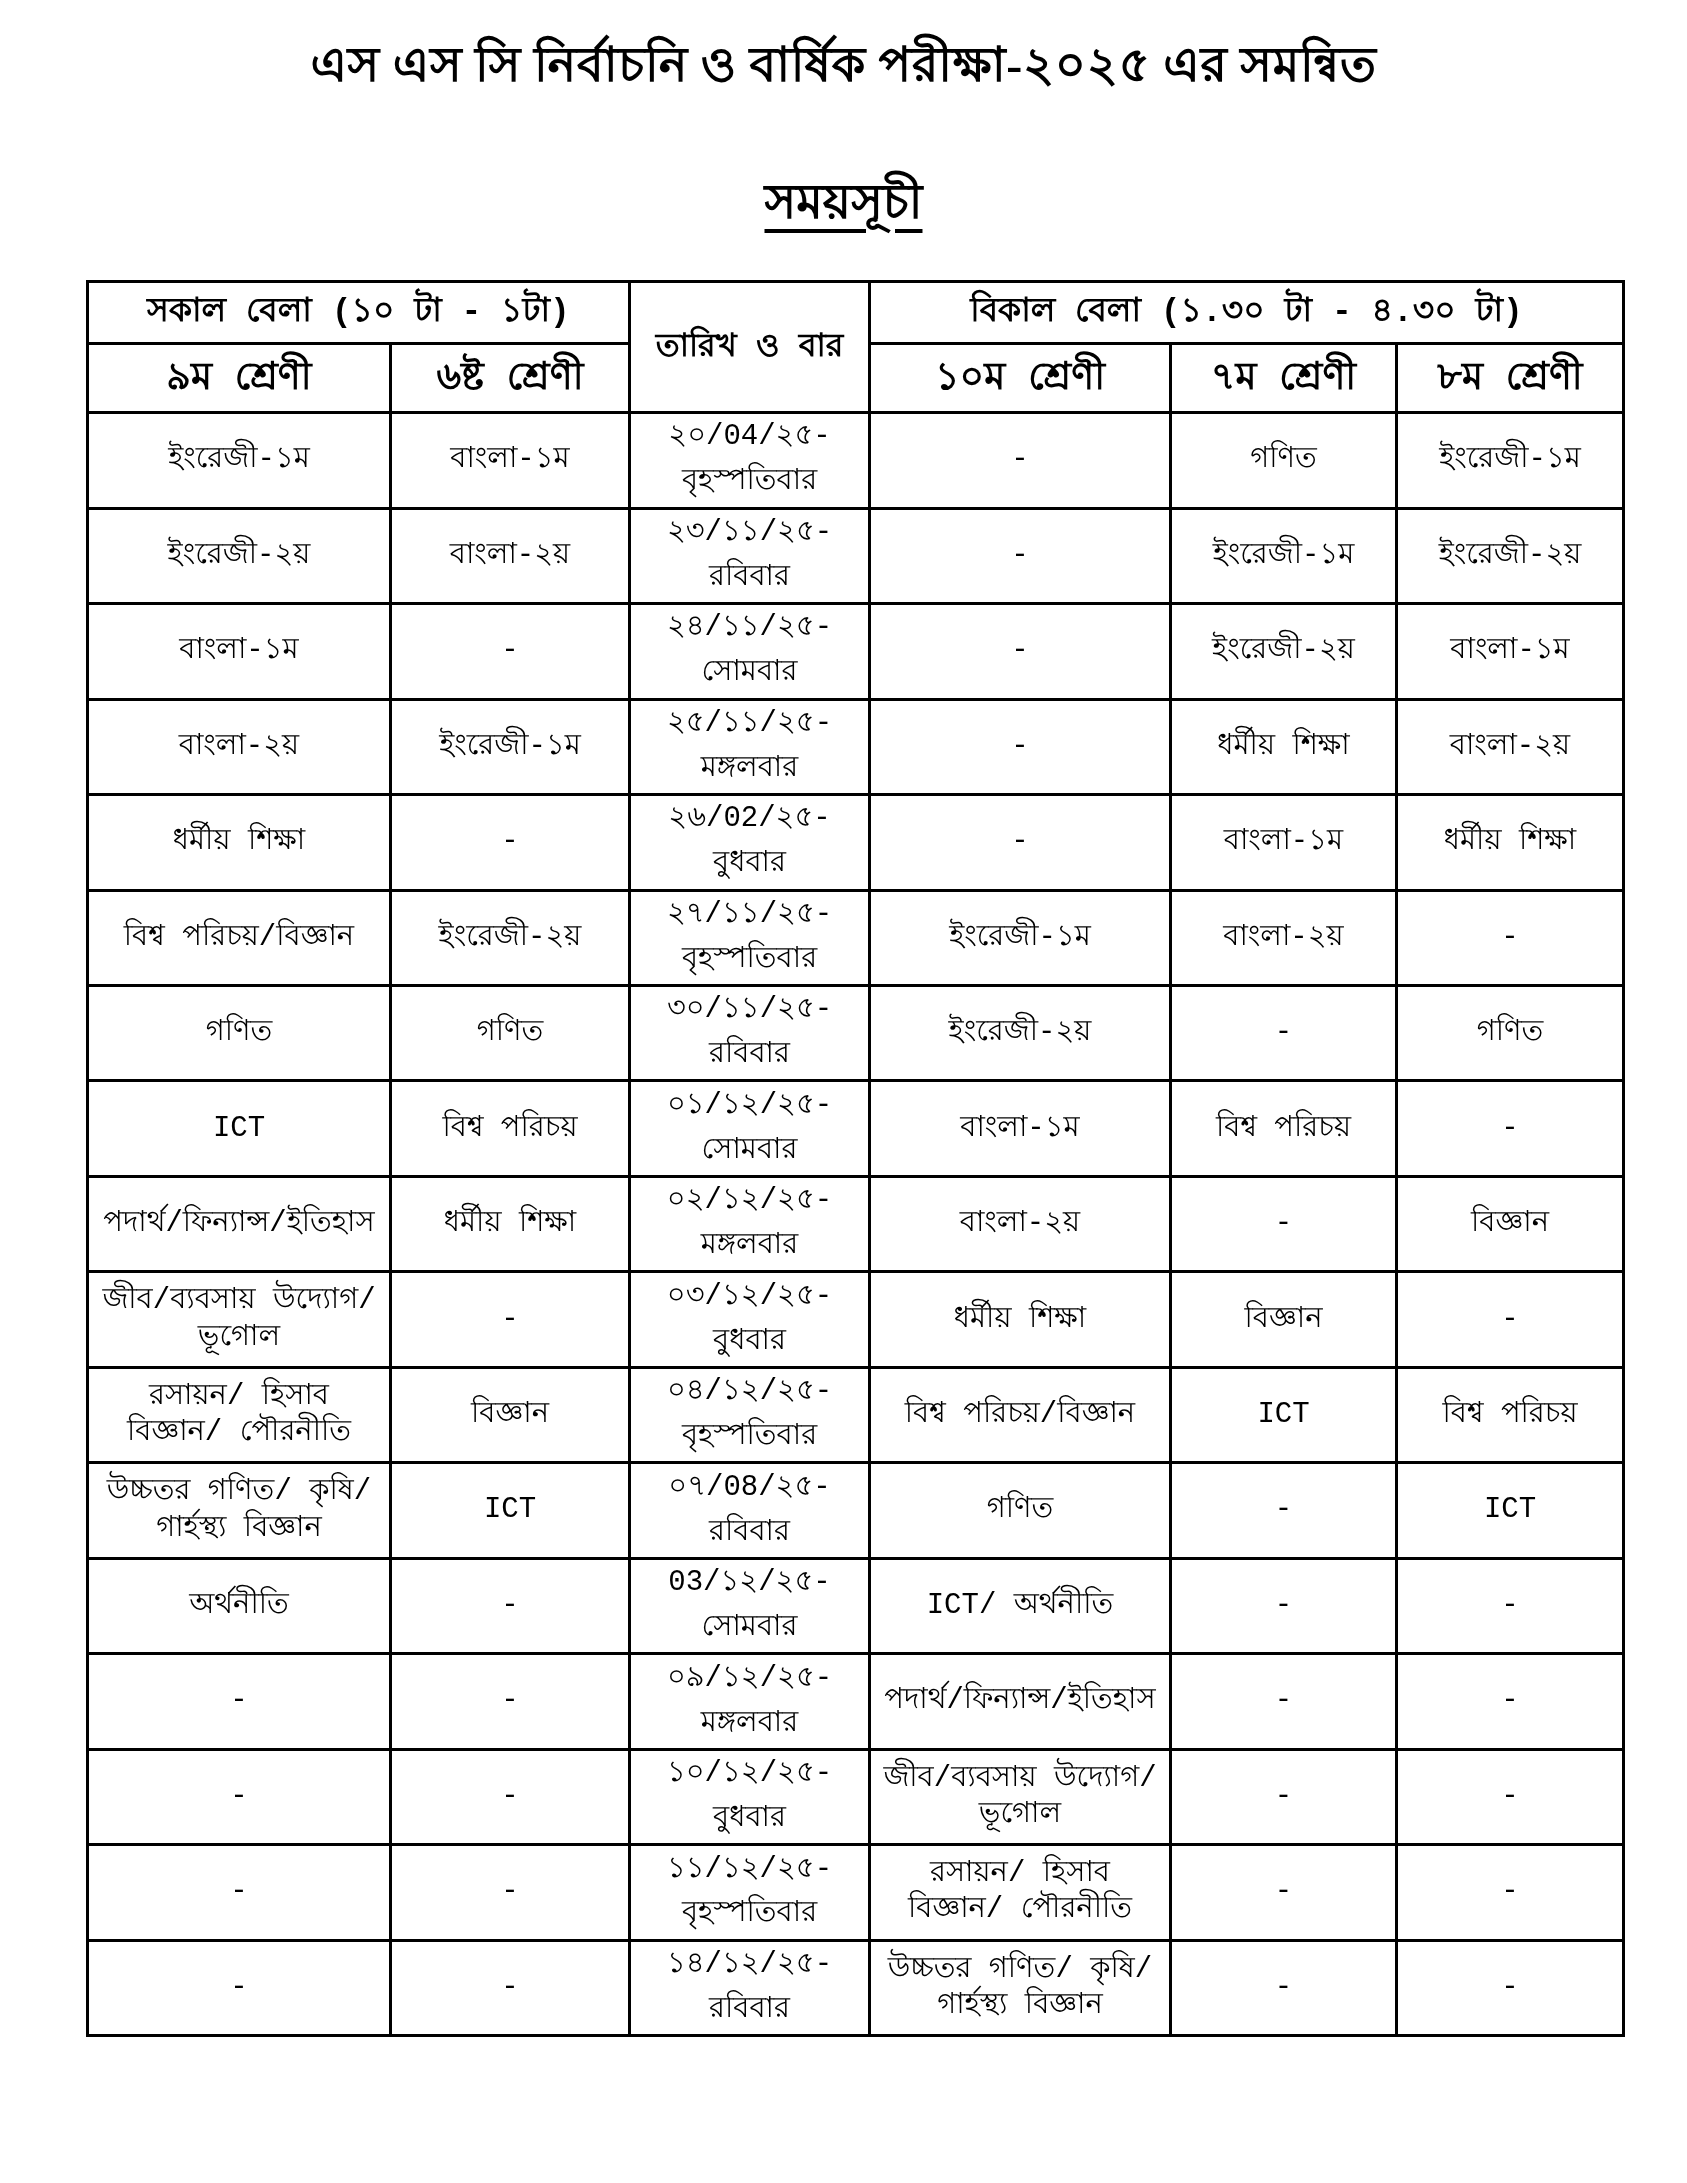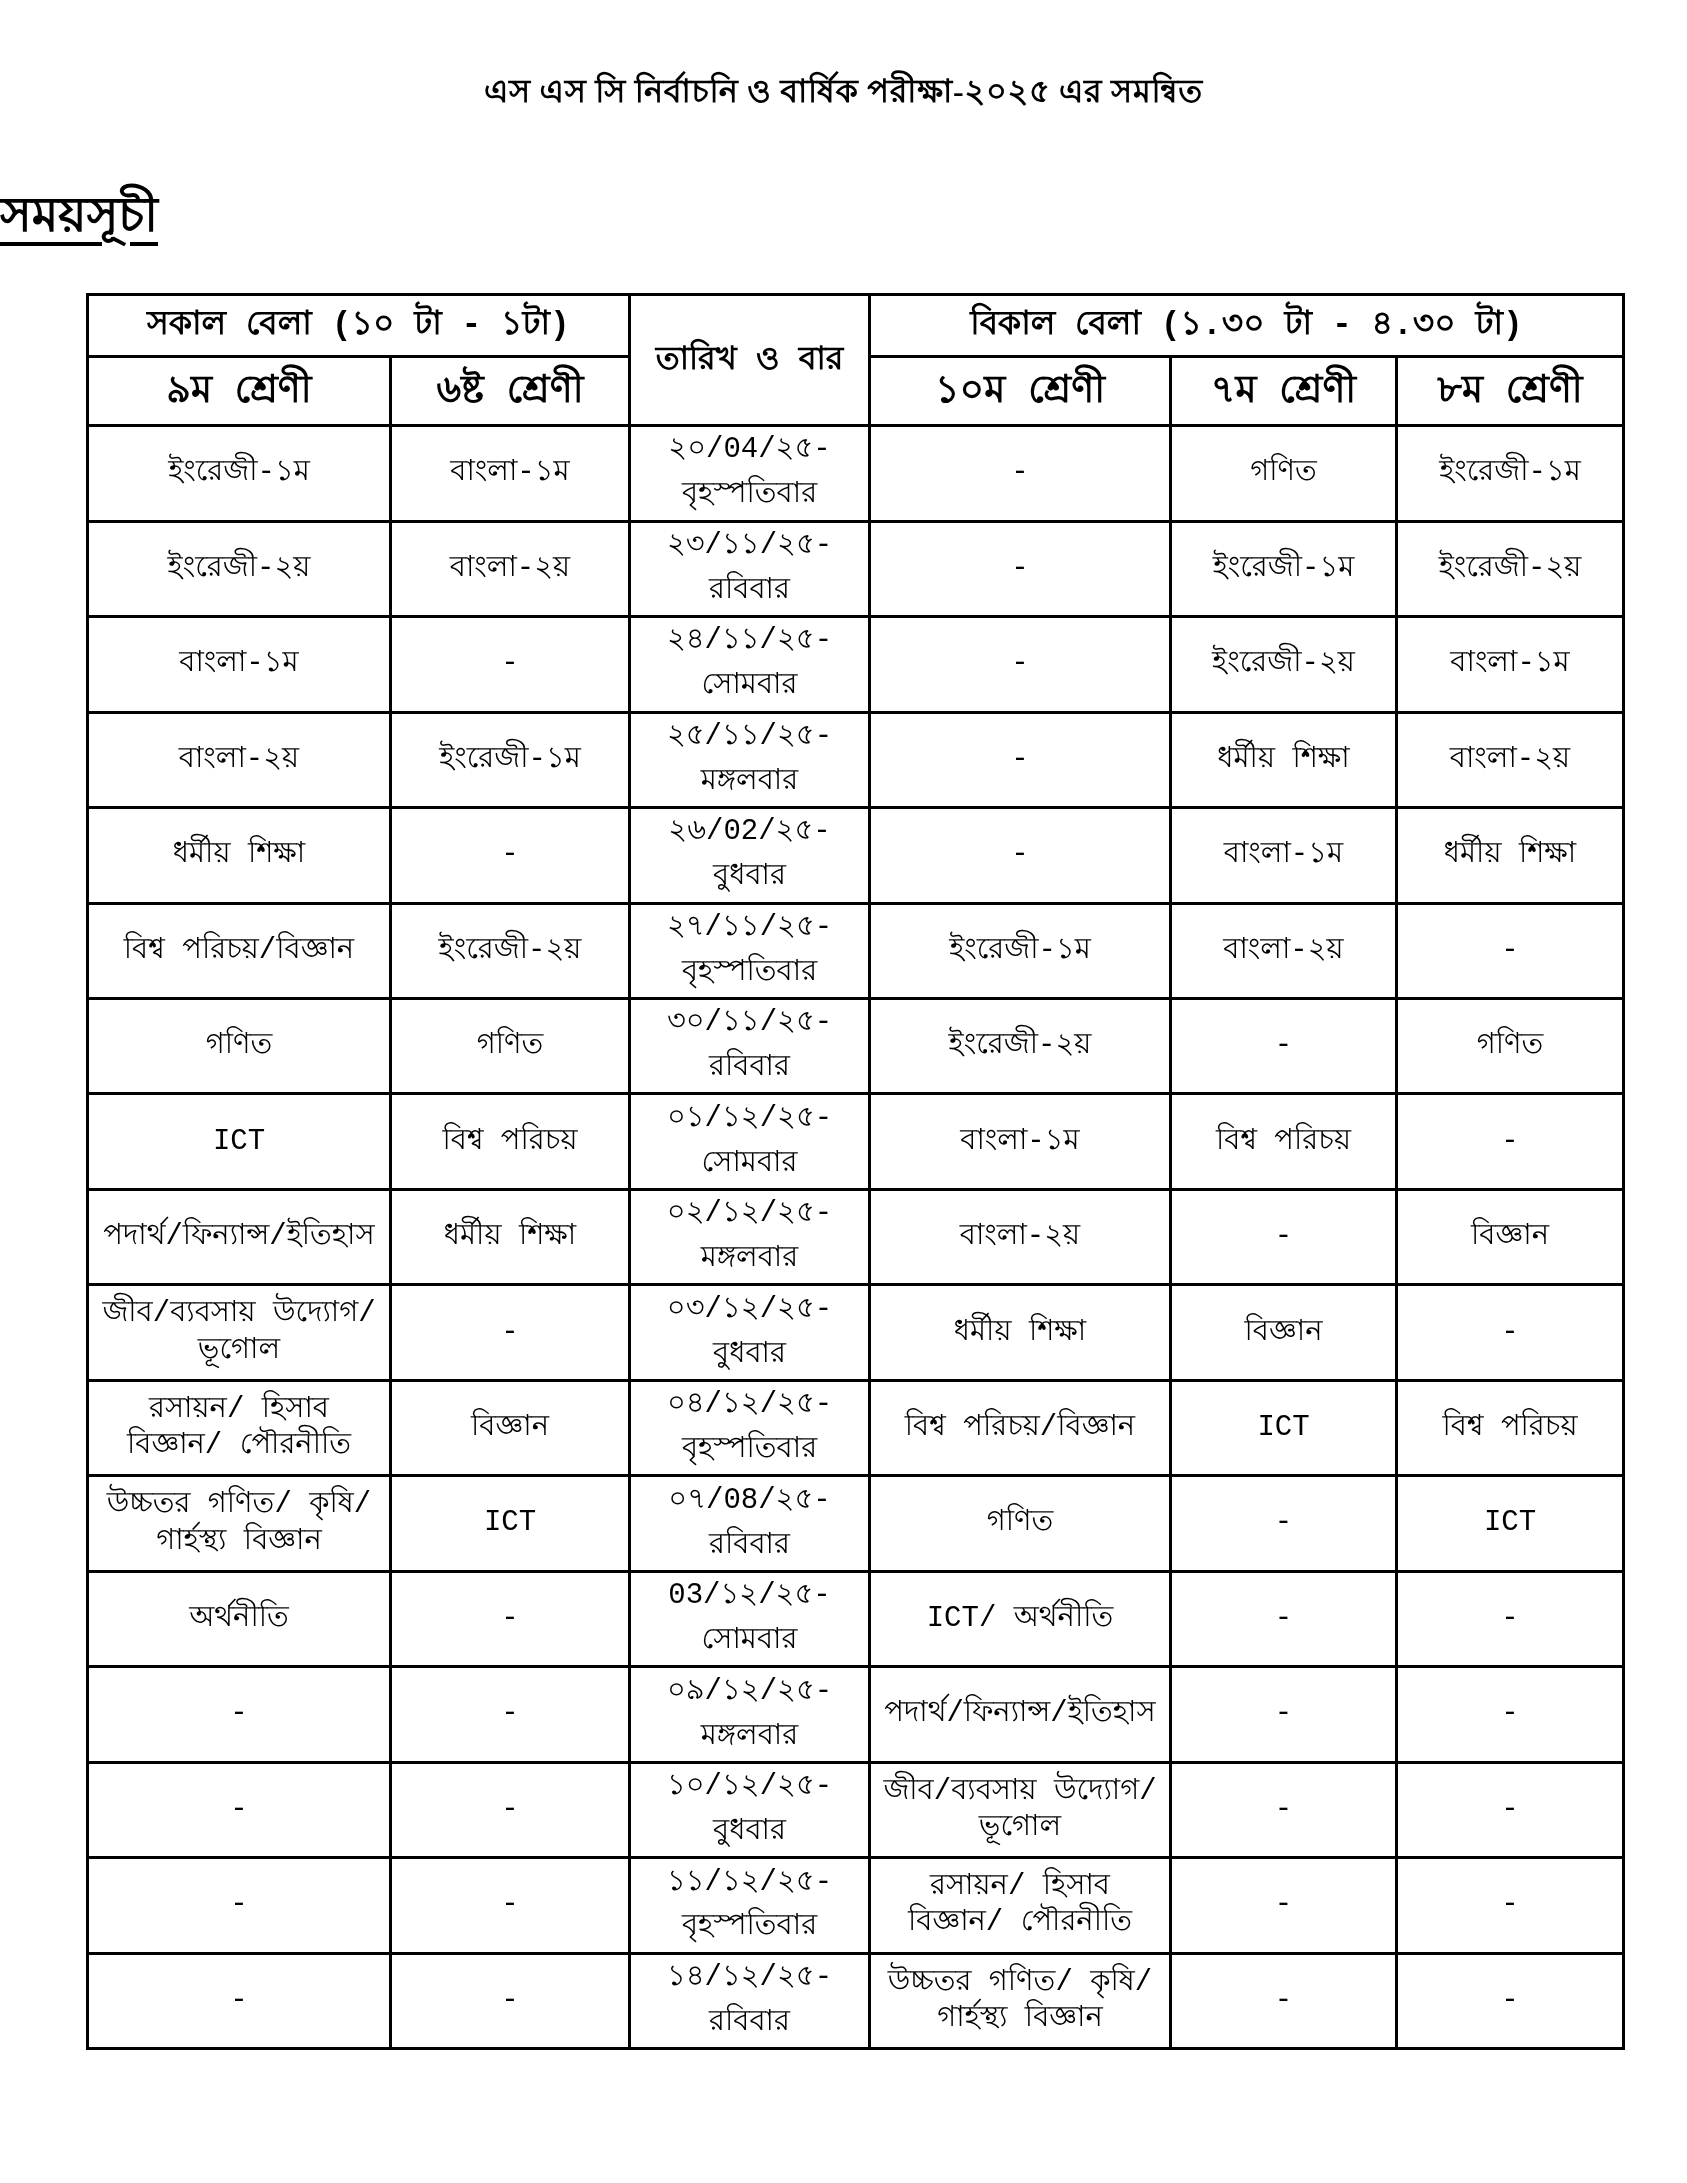--- a/index.html
+++ b/index.html
@@ -10,26 +10,27 @@
   }
   .page {
     position: relative;
     width: 1687px;
     height: 2183px;
     background: #ffffff;
     overflow: hidden;
   }
   .title {
     text-align: center;
-    padding-top: 66px;
-    font-size: 32px;
+    padding-top: 28px;
+    font-size: 48px;
     font-weight: bold;
     letter-spacing: 0.7px;
   }
   .subtitle {
+    text-align: center;
     margin-top: 58px;
     font-size: 48px;
     font-weight: bold;
     text-decoration: underline;
     text-decoration-thickness: 4px;
     text-underline-offset: 10.6px;
   }
   table.schedule {
     border-collapse: collapse;
     table-layout: fixed;

